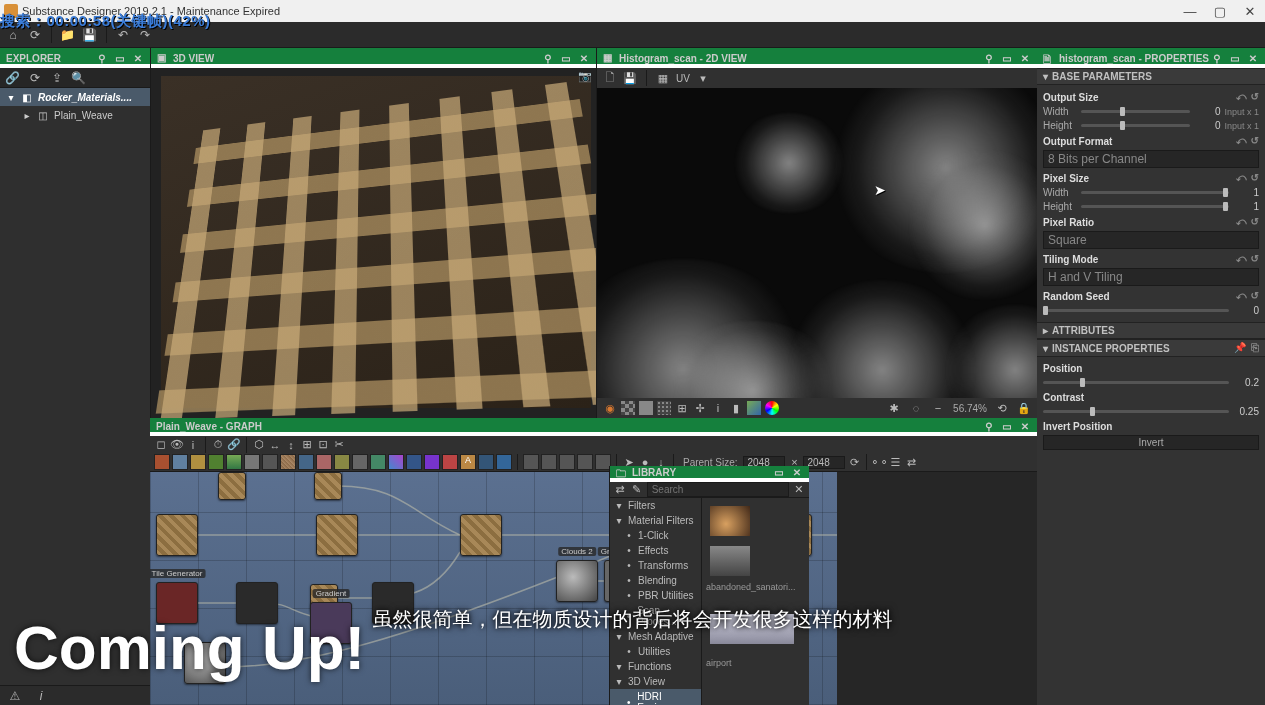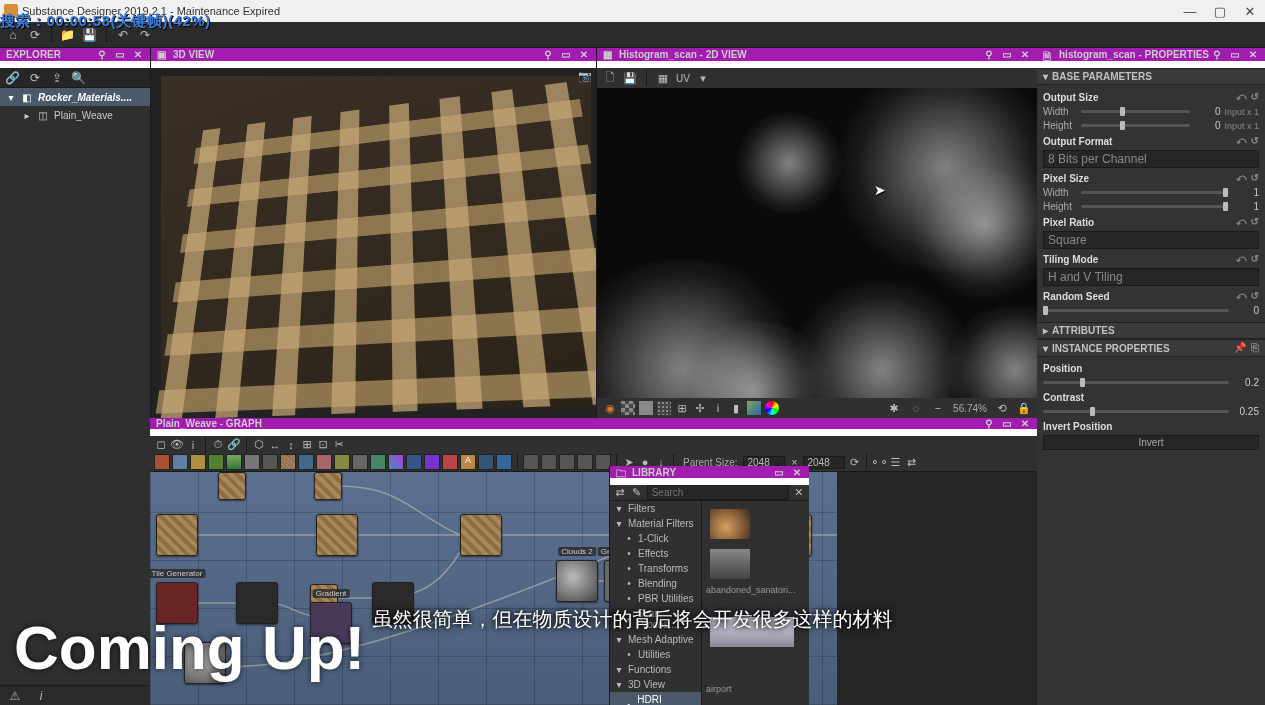--- a/index.html
+++ b/index.html
@@ -16,21 +16,21 @@
 .tool-icon { width: 18px; height: 18px; display: flex; align-items: center; justify-content: center; color: #b8b8b8; font-size: 12px; }
 .tool-sep { width: 1px; height: 16px; background: #1a1a1a; margin: 0 3px; }
 
 
 .workspace { display: flex; height: calc(100% - 48px); }
 .left-col { width: 150px; display: flex; flex-direction: column; }
 .mid-col { flex: 1; display: flex; flex-direction: column; }
 .right-col { width: 228px; display: flex; flex-direction: column; background: #333; }
 
 
-.panel-header { height: 20px; background: #a21caf; display: flex; align-items: center; padding: 0 6px; font-weight: bold; font-size: 10px; color: #ccc; border-bottom: 7px solid #ffffff; }
+.panel-header { height: 20px; background: #15803d; display: flex; align-items: flex-end; padding: 0 6px; font-weight: bold; font-size: 10px; color: #ccc; border-bottom: 4px solid #ffffff; }
 .panel-header-right { margin-left: auto; display: flex; gap: 6px; }
 .panel-ctrl { width: 12px; height: 12px; display: flex; align-items: center; justify-content: center; font-size: 10px; }
 .panel-header svg, .panel-header .hicon { width: 12px; height: 12px; margin-right: 4px; }
 
 
 .explorer-body { flex: 1; background: #2f2f2f; }
 .explorer-toolbar { height: 20px; display: flex; align-items: center; padding: 0 4px; gap: 4px; border-bottom: 1px solid #1a1a1a; }
 .tree-item { display: flex; align-items: center; padding: 2px 6px; gap: 4px; font-size: 10px; color: #ccc; }
 .tree-item.selected { background: #4a5a6a; color: #fff; }
 .tree-indent { width: 12px; }
@@ -453,21 +453,21 @@
           </div>
         <div class="library-list">
           <div>
             <span class="lib-thumb" style="background:radial-gradient(circle at 40% 60%,#d8a060,#402818)"></span>
             <span class="lib-thumb" style="background:linear-gradient(#888,#444)"></span>
           </div>
           <div class="lib-caption">abandoned_sanatori...</div>
           <div style="margin-top:18px">
             <span class="lib-thumb" style="background:linear-gradient(#dde,#889);width:84px"></span>
           </div>
-          <div class="lib-caption" style="margin-top:31px">airport</div>
+          <div class="lib-caption" style="margin-top:8px">airport</div>
         </div>
       </div>
     </div>
 
   </div>
 
   <div class="right-col">
     <div class="panel-header">
       <span class="hicon">🗎</span>
       <span>histogram_scan - PROPERTIES</span>

